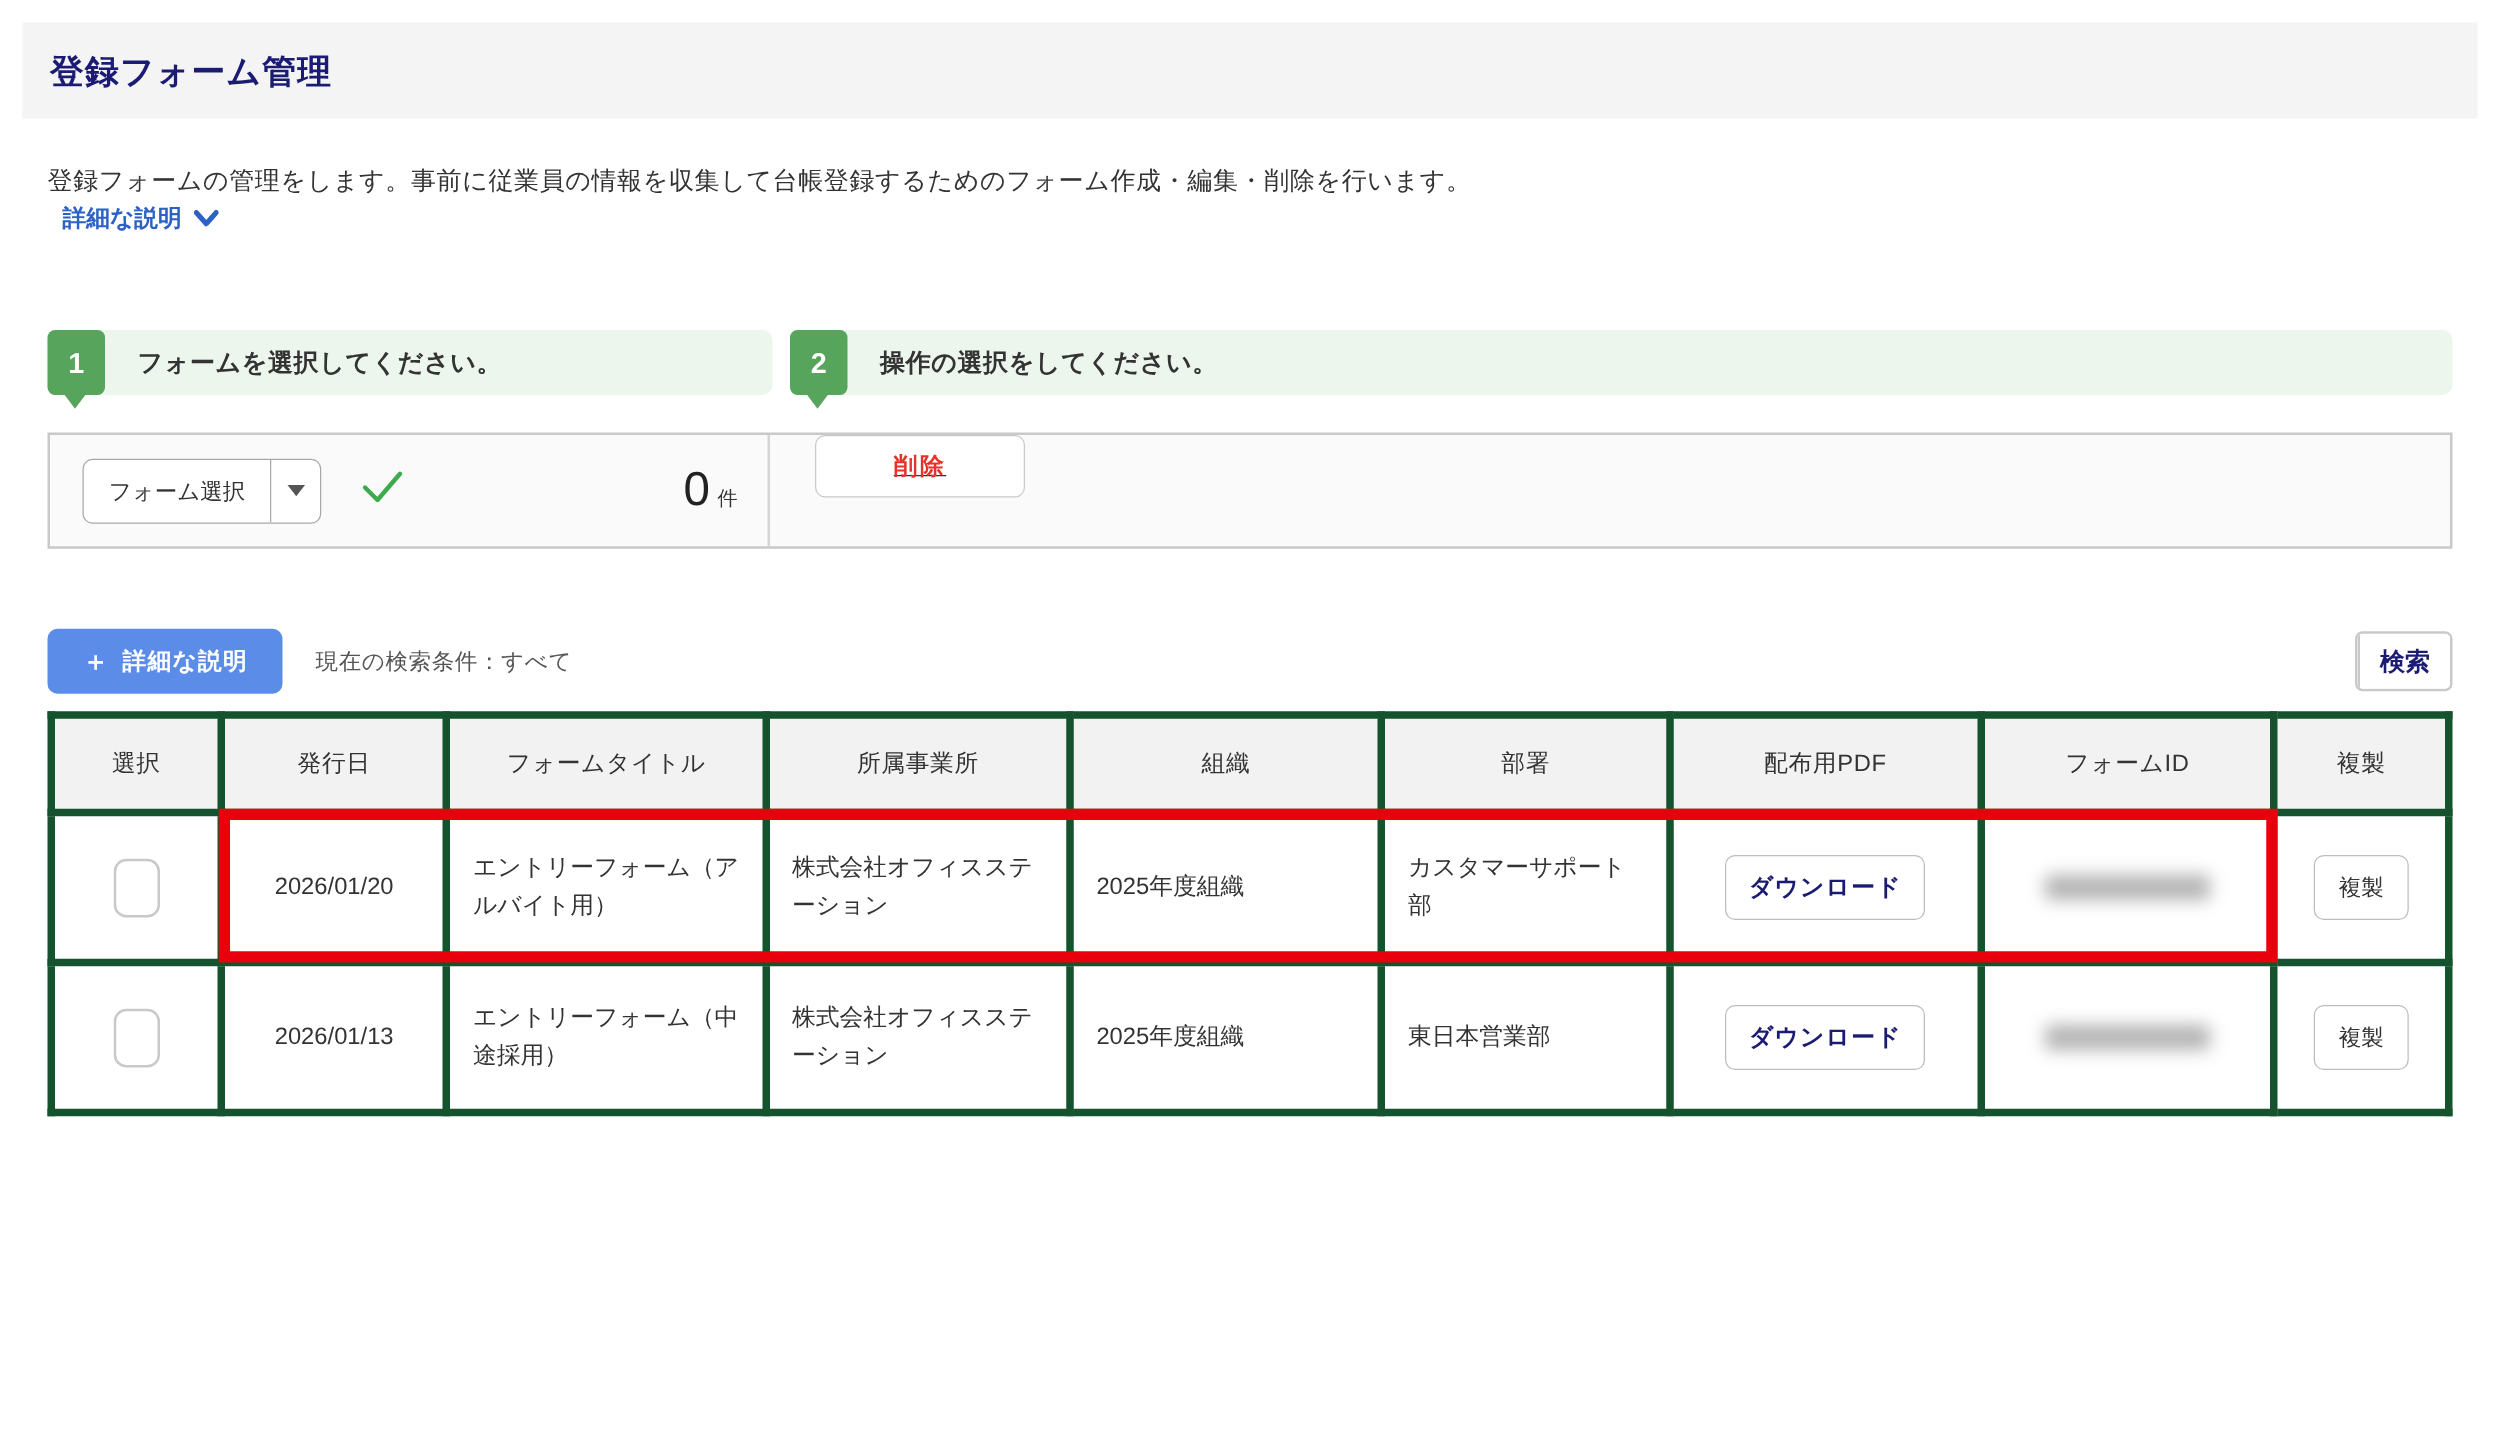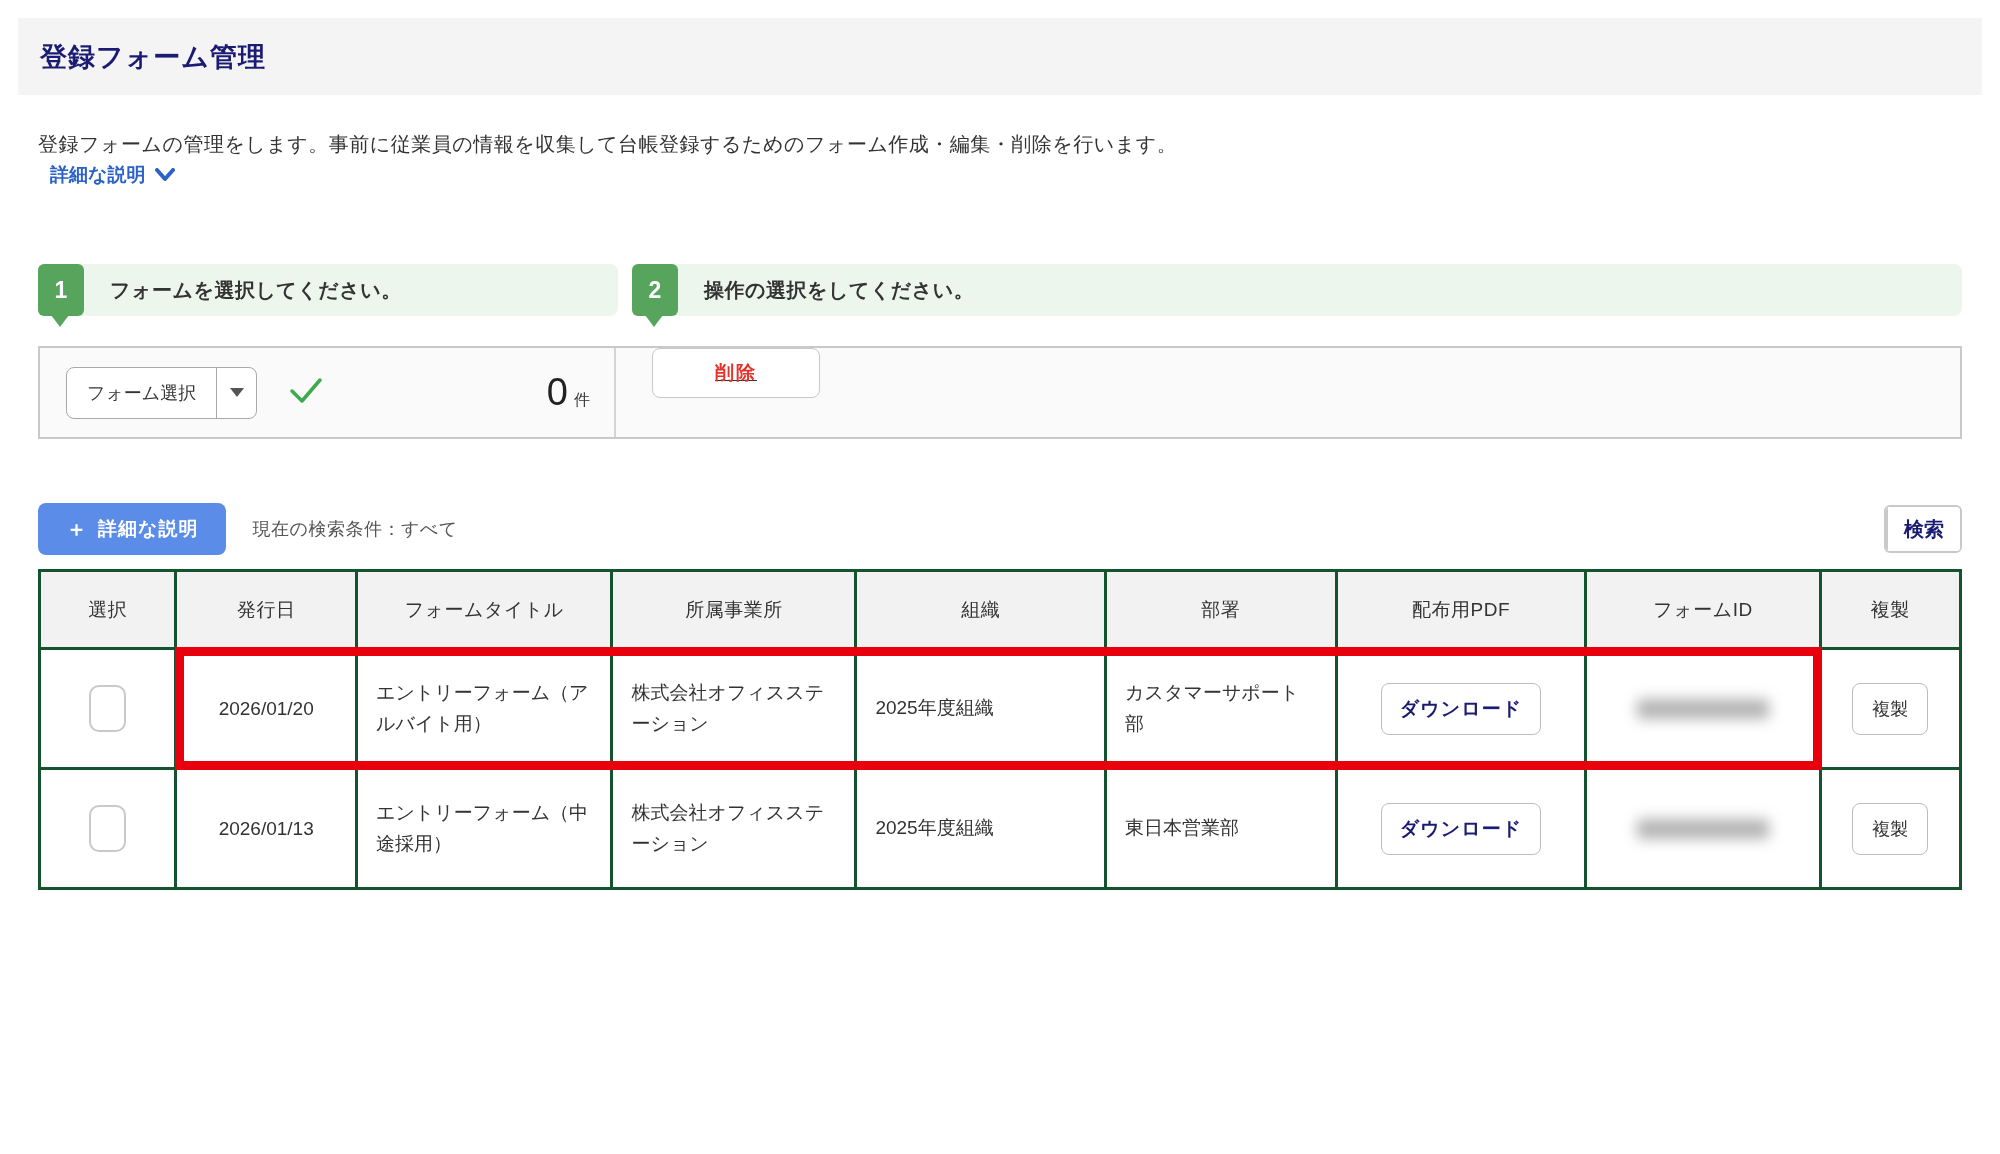--- a/index.html
+++ b/index.html
@@ -98,21 +98,21 @@
   }
   .search-input::placeholder { color:#a9b0bc; }
   .search-btn {
     width:74px; border:none; border-left:2px solid #c9c9c9; background:#fff;
     font-size:20px; font-weight:bold; color:#1b1b73; cursor:pointer; font-family:Liberation Sans, sans-serif;
   }
 
   
   .table-wrap { position:relative; margin-top:14px; }
   table { width:100%; border-collapse:collapse; table-layout:fixed; }
-  th, td { border:3px solid #14532d; }
+  th, td { border:6px solid #14532d; }
   thead th {
     height:78px; background:#f2f2f2; font-size:19px; font-weight:normal; color:#333;
     text-align:center; letter-spacing:0.5px;
   }
   tbody td { height:120px; background:#fff; font-size:19px; color:#333; vertical-align:middle; }
   td.c-center { text-align:center; }
   td.c-pad { padding:0 18px; text-align:left; line-height:1.6; }
   .checkbox {
     width:37px; height:47px; margin:0 auto; background:#fff;
     border:2px solid #c9c9c9; border-radius:10px; cursor:pointer;

